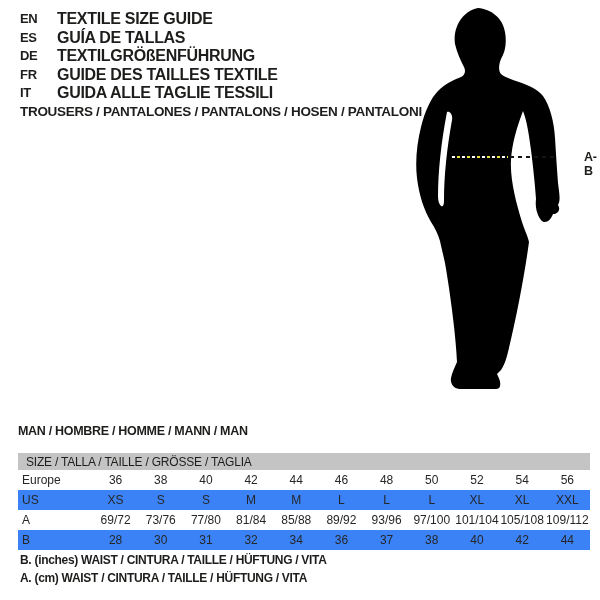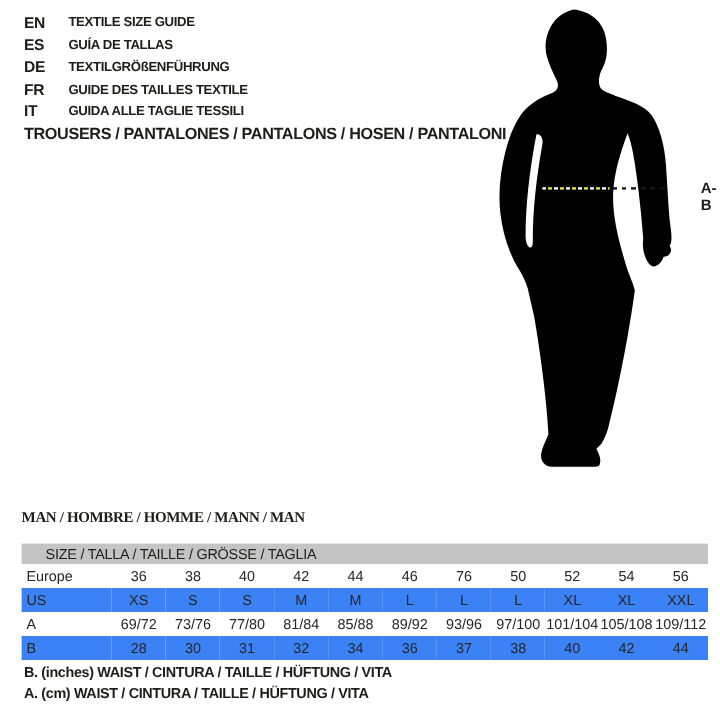--- a/index.html
+++ b/index.html
@@ -4,45 +4,45 @@
 <style>
   html,body{margin:0;padding:0;background:#fff;}
   .canvas{
     position:relative;width:600px;height:600px;background:#ffffff;overflow:hidden;
     font-family:"Liberation Sans",sans-serif;color:#1d1d1b;
   }
   
   .lang-block{position:absolute;left:20px;top:10px;}
   .lang-row{display:flex;line-height:18.5px;align-items:center;}
   .lang-code{width:37px;font-weight:bold;font-size:13px;letter-spacing:-0.3px;}
-  .lang-label{font-weight:bold;font-size:11px;letter-spacing:-0.3px;white-space:nowrap;}
+  .lang-label{font-weight:bold;font-size:16px;letter-spacing:-0.3px;white-space:nowrap;}
   
   .category-line{position:absolute;left:20px;top:104px;font-weight:bold;font-size:13.5px;letter-spacing:-0.3px;white-space:nowrap;}
   
   .figure{position:absolute;left:400px;top:0;width:200px;height:400px;}
   .dash-yellow{
     position:absolute;left:452px;top:156px;width:56px;height:2px;
     background:repeating-linear-gradient(90deg,#ffffff 0 3px,rgba(0,0,0,0) 3px 5px,#e9e43c 5px 8px,rgba(0,0,0,0) 8px 10px);
   }
   .dash-black{
     position:absolute;left:510px;top:156px;width:47px;height:2px;
     background:repeating-linear-gradient(90deg,#141414 0 4px,rgba(0,0,0,0) 4px 8px);
   }
   .ab-label{position:absolute;left:584px;top:150px;font-weight:bold;font-size:12.5px;letter-spacing:-0.2px;}
   
-  .section-title{position:absolute;left:18px;top:424px;font-weight:bold;font-size:12.5px;letter-spacing:-0.3px;white-space:nowrap;font-family:Liberation Serif, serif;}
+  .section-title{position:absolute;left:18px;top:424px;font-weight:bold;font-size:12.5px;letter-spacing:-0.3px;white-space:nowrap;}
   
   .size-table{
     position:absolute;left:18px;top:453px;width:572px;
     border-collapse:collapse;table-layout:fixed;font-size:12px;color:#262626;
   }
   .size-table col.label-col{width:75px;}
   .size-table thead th{
     background:#c4c4c4;height:17px;text-align:left;font-weight:normal;
-    font-size:12px;color:#1d1d1b;padding:0 0 0 20px;letter-spacing:-0.2px;white-space:nowrap;
+    font-size:12px;color:#1d1d1b;padding:0 0 0 8px;letter-spacing:-0.2px;white-space:nowrap;
   }
   .size-table td{height:20px;text-align:center;padding:0;font-weight:normal;white-space:nowrap;}
   .size-table td.row-label{text-align:left;padding-left:4px;}
   .size-table tr.shaded{background:#3b82f6;}
   
   .notes{position:absolute;left:20px;top:551px;}
   .note-line{font-weight:bold;font-size:12px;letter-spacing:-0.3px;line-height:18px;white-space:nowrap;}
 </style>
 </head>
 <body>
@@ -139,21 +139,21 @@
     </thead>
     <tbody>
         <tr>
           <td class="row-label">Europe</td>
           <td>36</td>
           <td>38</td>
           <td>40</td>
           <td>42</td>
           <td>44</td>
           <td>46</td>
-          <td>76</td>
+          <td>48</td>
           <td>50</td>
           <td>52</td>
           <td>54</td>
           <td>56</td>
         </tr>
         <tr class="shaded">
           <td class="row-label">US</td>
           <td>XS</td>
           <td>S</td>
           <td>S</td>

